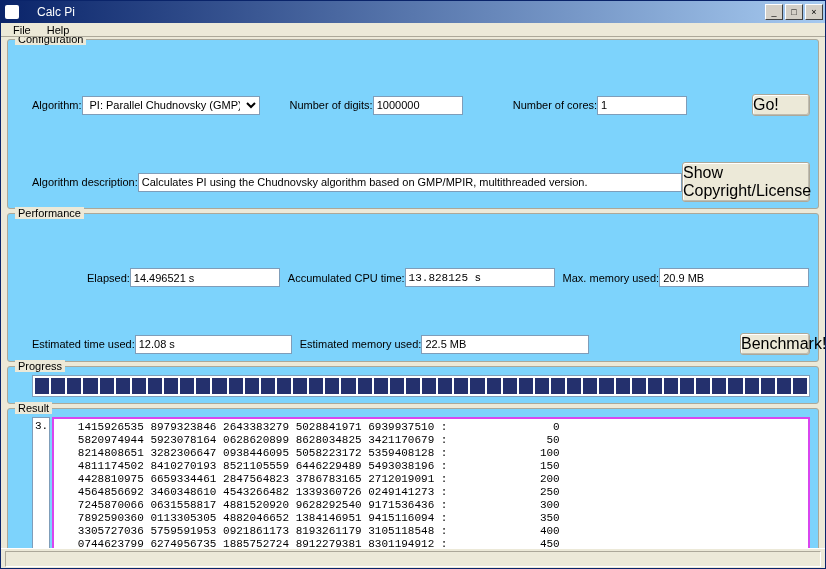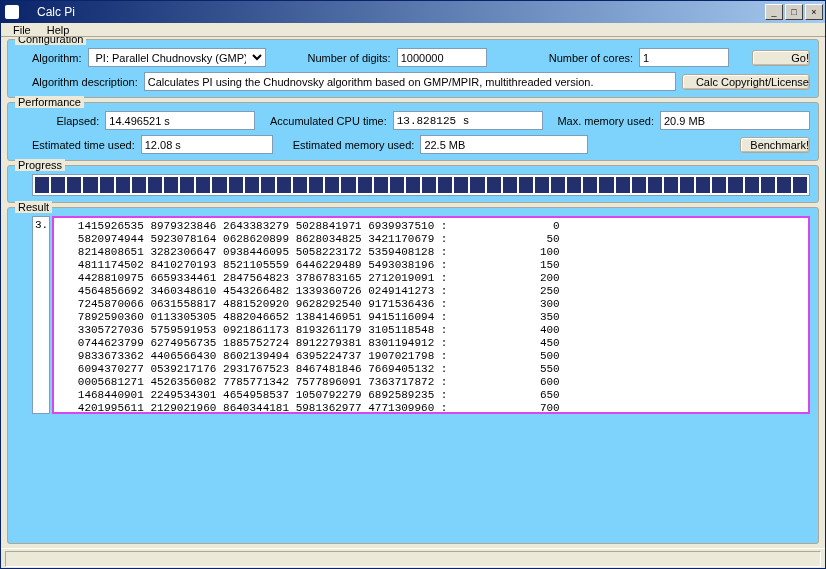--- a/index.html
+++ b/index.html
@@ -76,42 +76,42 @@
   background: #7dd3fc;
 }
 .groupbox > legend, .gb-title {
   position: absolute;
   top: -7px;
   left: 7px;
   background: #ece9d8;
   padding: 0 3px;
   font-size: 11px;
 }
-.row { display: flex; align-items: center; gap: 6px; margin-bottom: 5px; }
+.row { display: flex; align-items: center; margin-bottom: 5px; margin-top: 46px; }
 .row:last-child { margin-bottom: 0; }
 label.lab { white-space: nowrap; }
 input.txt, select.sel {
   font-family: inherit;
   font-size: 11px;
   padding: 1px 3px;
   border: 1px solid #7f9db9;
   background: #fff;
   height: 19px;
 }
 input.txt[readonly] { background: #fff; }
 .btn {
   font-family: inherit;
-  font-size: 11px;
+  font-size: 16px;
   padding: 1px 0;
   background: #ece9d8;
   border: 1px solid #aca899;
   border-radius: 3px;
   box-shadow: inset 1px 1px 0 #fff, inset -1px -1px 0 #c0bcb0;
   cursor: pointer;
-  text-align: right;
+  text-align: left;
 }
 .progress {
   display: flex;
   gap: 2px;
   padding: 2px;
   border: 1px solid #7f9db9;
   background: #fff;
   height: 22px;
 }
 .progress .seg {
@@ -197,40 +197,40 @@
         <input class="txt" style="width: 90px;" value="1000000">
         <span style="width:50px"></span>
         <label class="lab">Number of cores:</label>
         <input class="txt" style="width: 90px;" value="1">
         <span class="spacer-flex"></span>
         <button class="btn" style="width:58px">Go!</button>
       </div>
       <div class="row">
         <label class="lab">Algorithm description:</label>
         <input class="txt" readonly="" style="flex: 1 1 0%;" value="Calculates PI using the Chudnovsky algorithm based on GMP/MPIR, multithreaded version.">
-        <button class="btn" style="width:128px">Calc Copyright/License</button>
+        <button class="btn" style="width:128px">Show Copyright/License</button>
       </div>
     </div>
 
     <div class="groupbox">
       <span class="gb-title">Performance</span>
       <div class="row">
         <span style="width:55px"></span>
         <label class="lab">Elapsed:</label>
         <input class="txt" readonly="" style="width: 150px;" value="14.496521 s">
         <span style="width:8px"></span>
         <label class="lab">Accumulated CPU time:</label>
         <input class="txt" readonly="" style="width: 150px; font-family: Liberation Mono, monospace;" value="13.828125 s">
         <span style="width:8px"></span>
         <label class="lab">Max. memory used:</label>
         <input class="txt" readonly="" style="width: 150px;" value="20.9 MB">
       </div>
       <div class="row">
         <label class="lab">Estimated time used:</label>
-        <input class="txt" readonly="" style="width: 132px;" value="12.08 s">
+        <input class="txt" readonly="" style="width: 157px;" value="12.08 s">
         <span style="width:8px"></span>
         <label class="lab">Estimated memory used:</label>
         <input class="txt" readonly="" style="width: 168px;" value="22.5 MB">
         <span class="spacer-flex"></span>
         <button class="btn" style="width:70px">Benchmark!</button>
       </div>
     </div>
 
     <div class="groupbox">
       <span class="gb-title">Progress</span>

